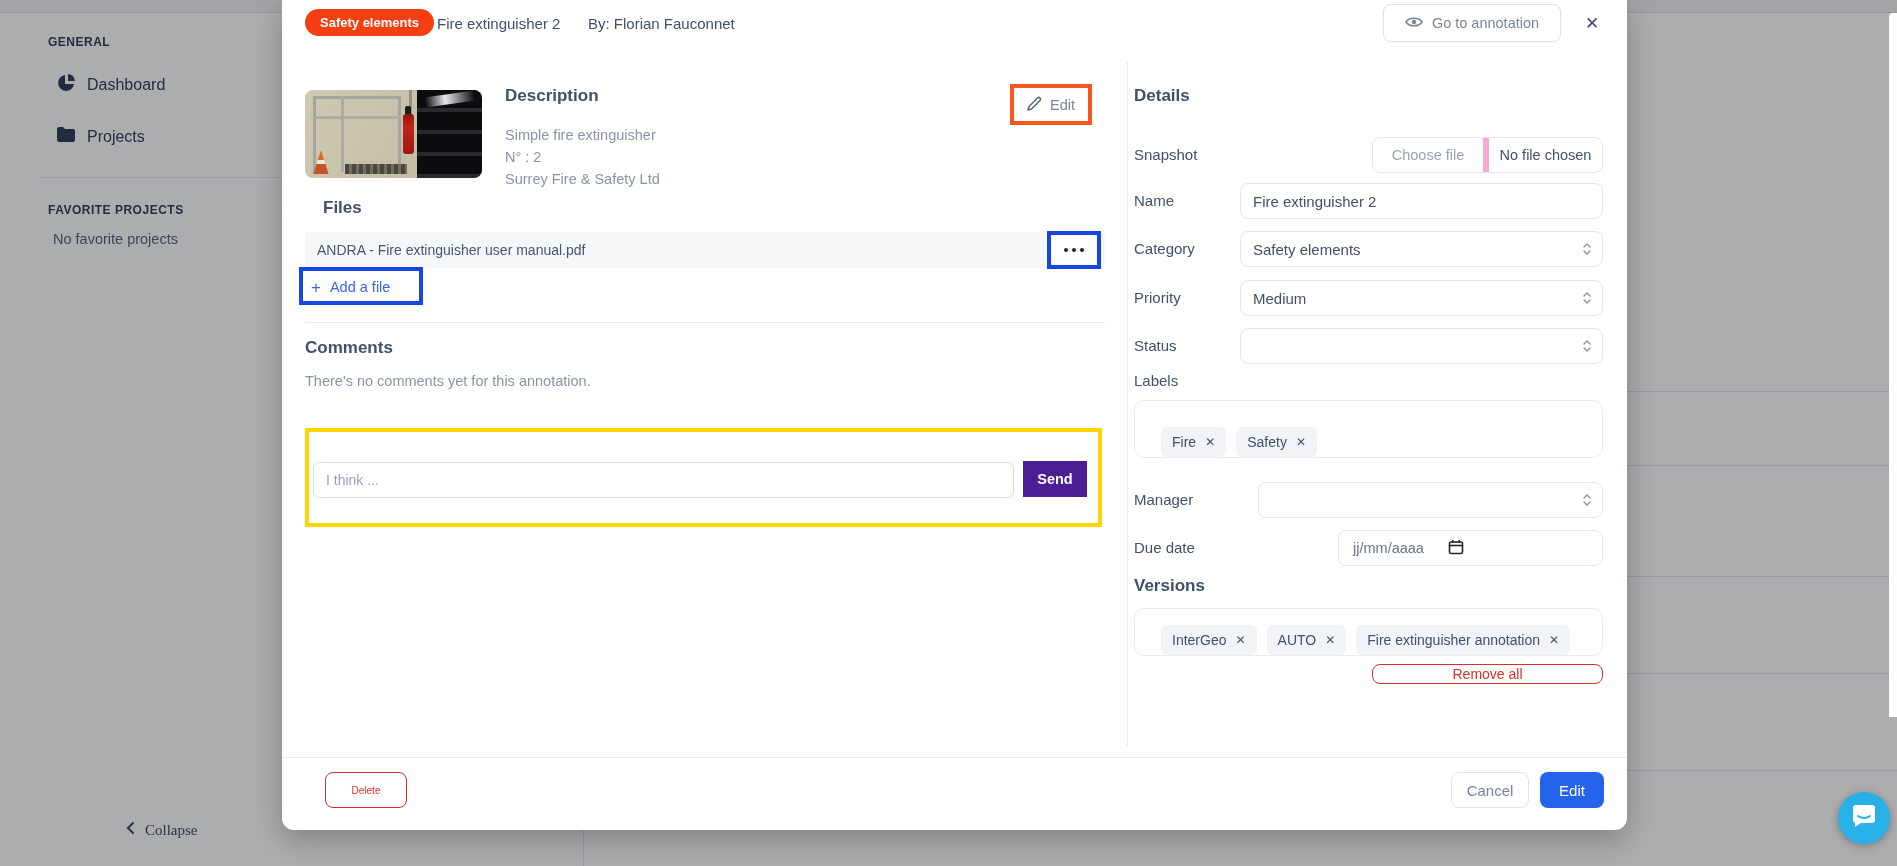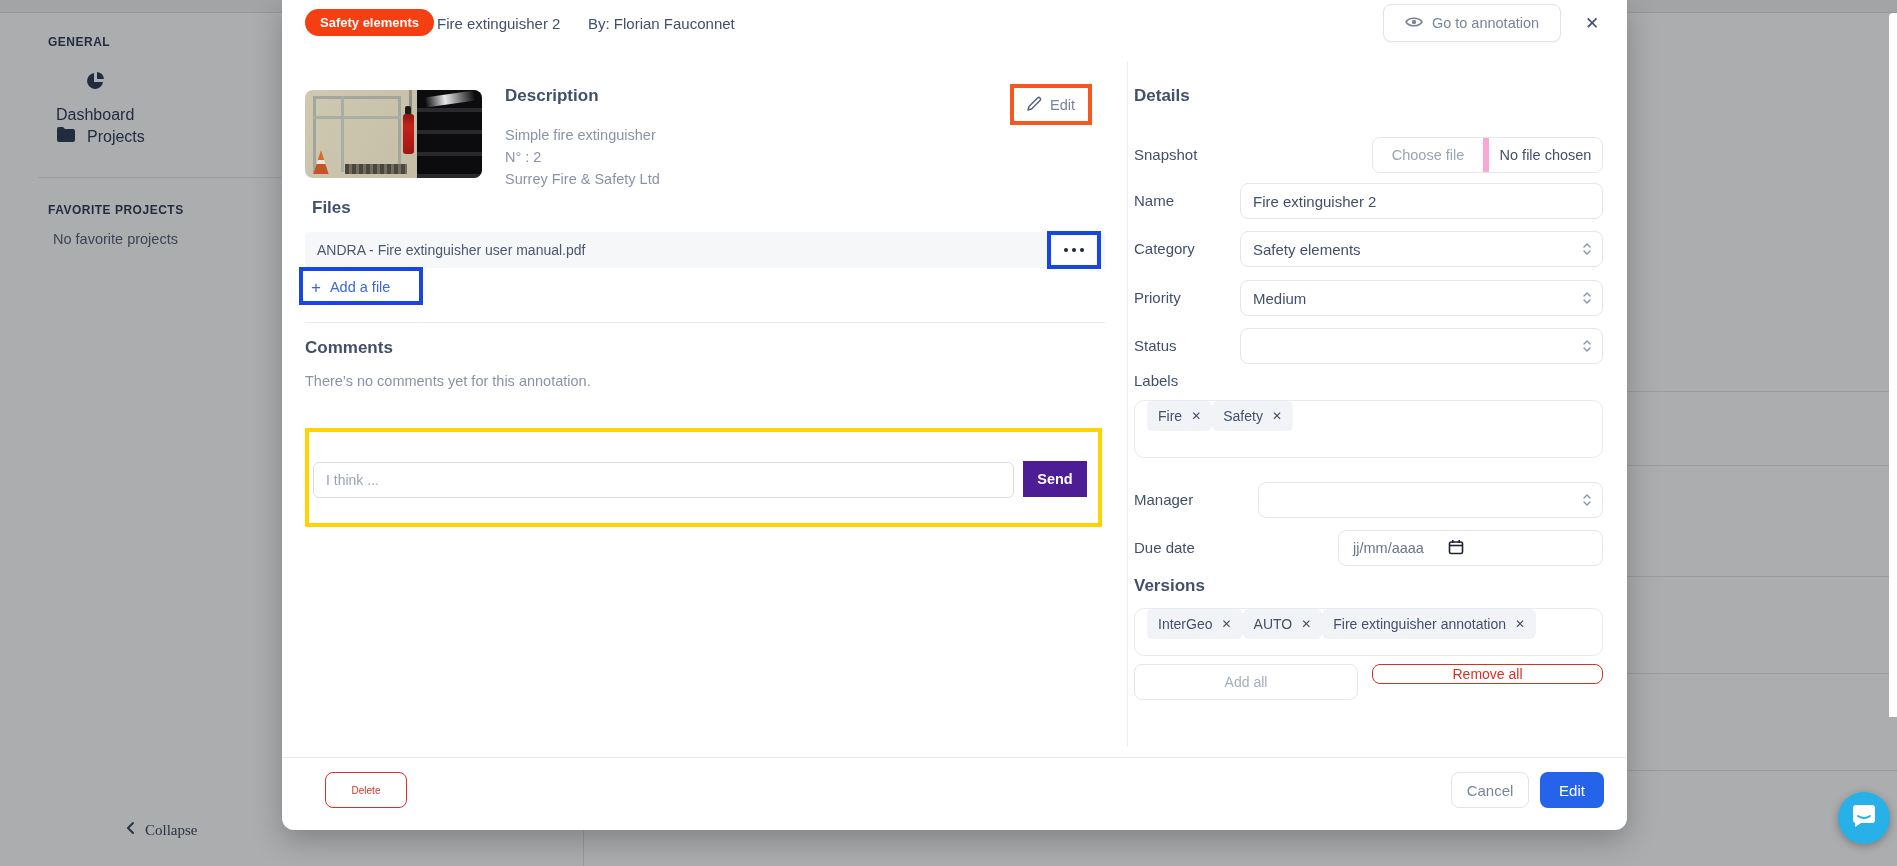--- a/index.html
+++ b/index.html
@@ -75,21 +75,21 @@
   .send-btn { left:741px; top:461px; width:64px; height:36px; background:#4c1d95; color:#fff; border:none; border-radius:0; font-size:14.5px; font-weight:bold; cursor:pointer; font-family:inherit; }
 
   
   .dlabel { left:852px; font-size:15px; color:#42506B; }
   .field { border:1px solid #E3E6EC; border-radius:8px; background:#fff; height:36px; display:flex; align-items:center; font-size:15px; color:#42506B; }
   .sel-chev { margin-left:auto; padding-right:10px; display:flex; color:#8a93a6; }
   .name-input { left:958px; top:183px; width:363px; height:36px; border:1px solid #E3E6EC; border-radius:8px; padding:0 12px; font-size:15px; color:#42506B; font-family:inherit; }
   .filectl { left:1090px; top:137px; width:231px; height:36px; border:1px solid #E3E6EC; border-radius:8px; display:flex; align-items:stretch; overflow:hidden; cursor:pointer; background:#fff; }
   .filectl .choose { width:116px; border-right:6px solid #f9a8d4; display:flex; align-items:center; justify-content:center; color:#9AA3B5; font-size:14.5px; }
   .filectl .nofile { flex:1; display:flex; align-items:center; justify-content:center; color:#42506B; font-size:14.5px; }
-  .chips-box { border:1px solid #E9EBEF; border-radius:10px; display:flex; align-items:flex-start; padding:0 12px; }
+  .chips-box { border:1px solid #E9EBEF; border-radius:10px; display:flex; align-items:flex-end; gap:10px; padding:0 26px; }
   .chip { background:#F2F3F6; border-radius:6px; height:30px; display:flex; align-items:center; gap:9px; padding:0 11px; font-size:14px; color:#42506B; }
   .chip .x { font-size:12px; cursor:pointer; color:#42506B; }
   .duedate { left:1056px; top:530px; width:265px; height:36px; border:1px solid #E3E6EC; border-radius:8px; display:flex; align-items:center; padding:0 14px; gap:24px; font-size:14.5px; color:#6B7689; cursor:pointer; background:#fff; }
   .btn-ghost { height:36px; border:1px solid #E3E6EB; border-radius:8px; background:#fff; color:#A7AEBB; font-size:14px; display:flex; align-items:center; justify-content:center; cursor:pointer; font-family:inherit; }
   .btn-danger-o { height:20px; border:1px solid #D93025; border-radius:8px; background:#fff; color:#D93025; font-size:14px; display:flex; align-items:center; justify-content:center; cursor:pointer; font-family:inherit; }
 
   .footer-divider { left:0; top:757px; width:1345px; height:1px; background:#E9EBEF; }
   .btn-delete { left:23px; top:772px; width:82px; height:36px; }
   .btn-cancel { left:1169px; top:772px; width:78px; height:36px; border:1px solid #E0E4EA; border-radius:8px; background:#fff; color:#7A8498; font-size:15px; cursor:pointer; font-family:inherit; }
   .btn-edit { left:1258px; top:772px; width:64px; height:36px; background:#2563EB; border:none; border-radius:8px; color:#fff; font-size:15px; cursor:pointer; font-family:inherit; }
@@ -99,21 +99,21 @@
 </head>
 <body>
 
 <div class="app">
 
   <div class="abs topbar"></div>
 
   <aside class="abs sidebar">
     <div class="abs side-sec" style="top:22px;">GENERAL</div>
 
-    <div class="abs side-item" style="top:58px;flex-direction:column;">
+    <div class="abs side-item" style="top:58px;">
       <span>
         <svg width="20" height="20" viewBox="0 0 20 20">
             <path d="M9 2 A8 8 0 1 0 18 11 L9 11 Z" fill="#2C3A55"></path>
             <path d="M12 1 A8 8 0 0 1 19 8 L12 8 Z" fill="#2C3A55"></path>
           </svg>
       </span>
       <span>Dashboard</span>
     </div>
 
     <div class="abs side-item" style="top:110px;">
@@ -197,21 +197,21 @@
             <path d="M1 14 L2 10.5 L10.5 2 A1.6 1.6 0 0 1 13 4.5 L4.5 13 Z" fill="none" stroke="#5A6478" stroke-width="1.5" stroke-linejoin="round"></path>
           </svg>
       </span>
       <span>Edit</span>
     </button>
 
     <div class="abs desc-line" style="top:127px;">Simple fire extinguisher</div>
     <div class="abs desc-line" style="top:149px;">N° : 2</div>
     <div class="abs desc-line" style="top:171px;">Surrey Fire &amp; Safety Ltd</div>
 
-    <div class="abs h2" style="left:30px; top:198px;">Files</div>
+    <div class="abs h2" style="left:41px; top:198px;">Files</div>
     <div class="abs file-row">
       <span>ANDRA - Fire extinguisher user manual.pdf</span>
     </div>
     <div class="abs hl hl-blue" style="left:765px; top:231px; width:54px; height:38px;"></div>
     <div class="abs file-kebab">
         <i></i>
         <i></i>
         <i></i>
       </div>
 
@@ -316,21 +316,20 @@
       </span>
       <span class="chip">
         <span>AUTO</span>
         <span class="x">✕</span>
       </span>
       <span class="chip">
         <span>Fire extinguisher annotation</span>
         <span class="x">✕</span>
       </span>
     </div>
-    <button class="abs btn-ghost" style="left:852px; top:664px; width:224px;">Add all</button>
     <button class="abs btn-danger-o" style="left:1090px; top:664px; width:231px;">Remove all</button>
 
     <div class="abs footer-divider"></div>
     <button class="abs btn-danger-o btn-delete" style="font-size:10px;margin-left:20px;">Delete</button>
     <button class="abs btn-cancel">Cancel</button>
     <button class="abs btn-edit">Edit</button>
   </section>
 
   <div class="abs chat">
     <span>

